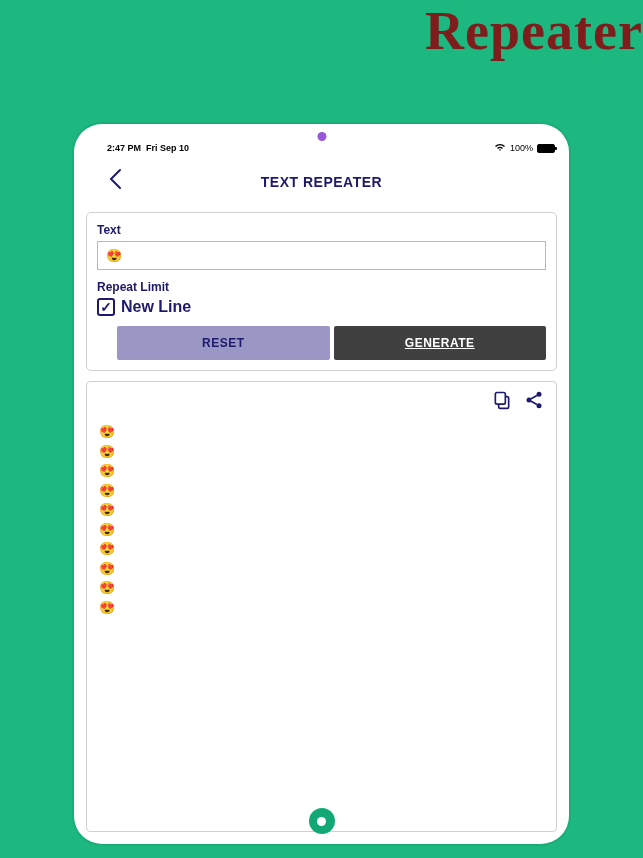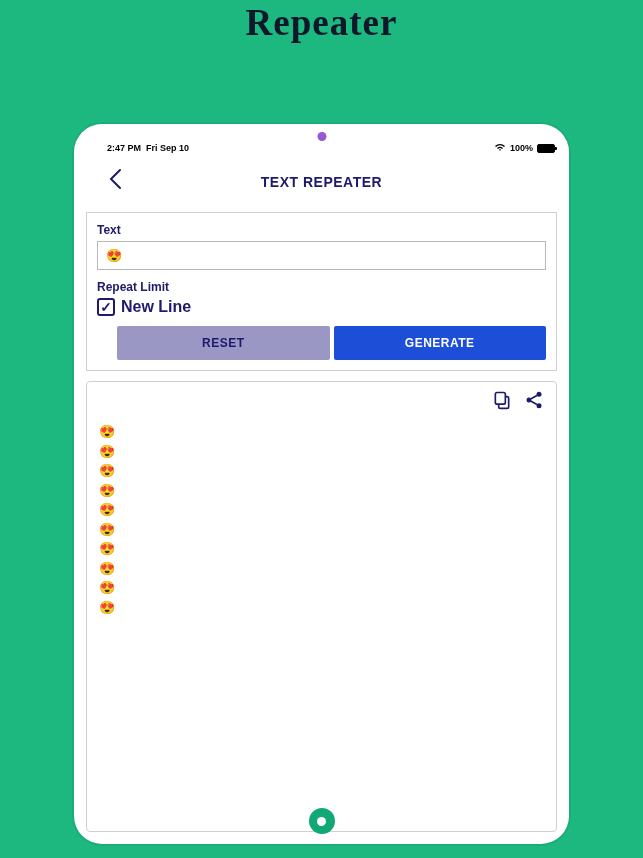--- a/index.html
+++ b/index.html
@@ -16,27 +16,28 @@
   padding-top: 8px;
 }
 .promo-line1 {
   color: #fff;
   font-size: 28px;
   font-weight: 700;
   font-family: Georgia, serif;
   letter-spacing: 0.5px;
 }
 .promo-line2 {
-  color: #0f172a;
-  font-size: 37px;
+  color: #7f1d1d;
+  font-size: 54px;
   font-weight: 700;
   font-family: Georgia, serif;
   line-height: 1;
   margin-top: -4px;
   letter-spacing: 1px;
+  text-align: right;
 }
 
 .device {
   position: absolute;
   left: 74px;
   top: 124px;
   width: 495px;
   height: 720px;
   background: #fff;
   border-radius: 28px;
@@ -57,21 +58,21 @@
 }
 .status-bar {
   display: flex;
   justify-content: space-between;
   align-items: center;
   padding: 18px 14px 4px 14px;
   font-size: 9px;
   color: #000;
 }
 .status-left { display: flex; gap: 5px; font-weight: 600; margin-left: 19px; }
-.status-right { display: flex; align-items: center; gap: 4px; font-weight: 700; }
+.status-right { display: flex; align-items: center; gap: 4px; font-weight: 400; }
 .wifi-icon { font-size: 11px; }
 .battery-icon {
   width: 18px;
   height: 9px;
   border: 1px solid #000;
   border-radius: 2px;
   background: #000;
   position: relative;
 }
 .battery-icon::after {
@@ -104,21 +105,21 @@
   transform: translateX(-50%);
   font-size: 14px;
   font-weight: 700;
   color: #1e1a6b;
   letter-spacing: 0.5px;
 }
 
 .form-card {
   margin: 6px 12px;
   border: 1px solid #d0d0d0;
-  border-radius: 0;
+  border-radius: 5px;
   padding: 10px;
 }
 .field-label {
   font-size: 12px;
   color: #1e1a6b;
   font-weight: 600;
   margin-bottom: 4px;
 }
 .text-input {
   width: 100%;
@@ -165,22 +166,23 @@
   font-weight: 700;
   letter-spacing: 0.5px;
   cursor: pointer;
   border-radius: 2px;
 }
 .btn-reset {
   background: #9a97c4;
   color: #1e1a6b;
 }
 .btn-generate {
-  background: #1d4ed8;
+  background: #404040;
   color: #fff;
+  text-decoration: underline;
 }
 
 .output-card {
   margin: 4px 12px 12px 12px;
   border: 1px solid #d0d0d0;
   border-radius: 4px;
   flex: 1;
   display: flex;
   flex-direction: column;
   overflow: hidden;

